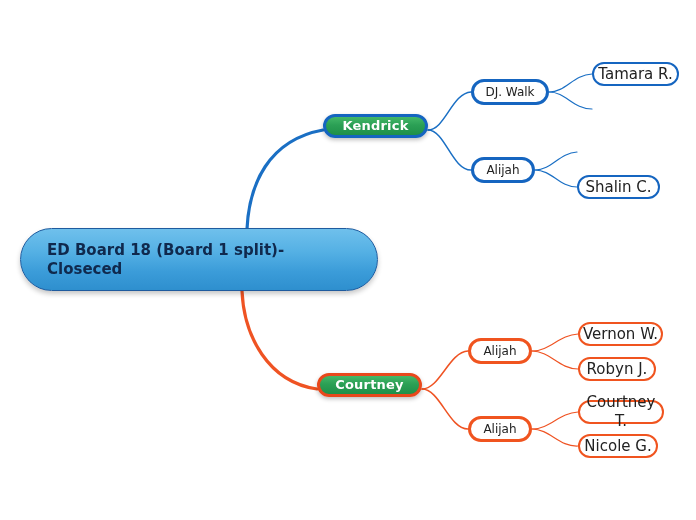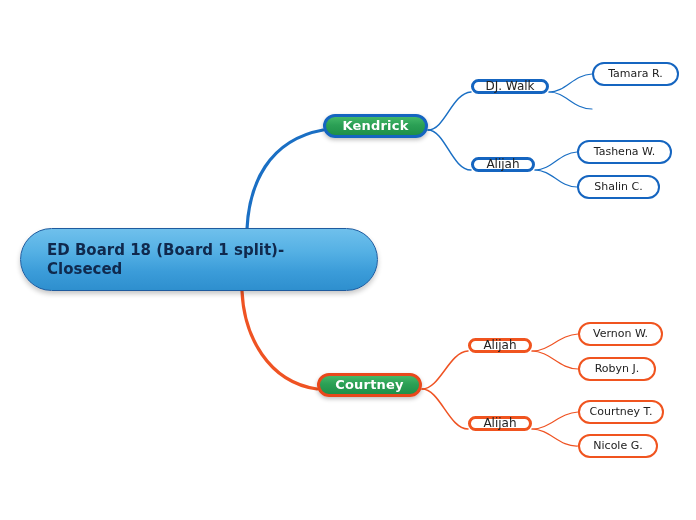--- a/index.html
+++ b/index.html
@@ -79,21 +79,21 @@
   }
   .node-branch.warm {
     border-color: #e8481c;
   }
 
   #node-kendrick { left: 323px; top: 114px; width: 105px; }
   #node-courtney { left: 317px; top: 373px; width: 105px; }
 
   
   .node-sub {
-    height: 15px;
+    height: 26px;
     border-radius: 13px;
     border: 3px solid #1565c0;
     background: #ffffff;
     color: #222222;
     font-size: 12px;
     font-weight: normal;
   }
   .node-sub.warm { border-color: #f0541f; }
 
   #node-djwalk  { left: 471px; top: 79px;  width: 78px; }
@@ -101,21 +101,21 @@
   #node-cheliri { left: 468px; top: 338px; width: 64px; }
   #node-keyon   { left: 468px; top: 416px; width: 64px; }
 
   
   .node-leaf {
     height: 24px;
     border-radius: 12px;
     border: 2px solid #1565c0;
     background: #ffffff;
     color: #222222;
-    font-size: 11px;
+    font-size: 15px;
     font-weight: normal;
   }
   .node-leaf.warm { border-color: #f0541f; }
 
   #node-tamara   { left: 592px; top: 62px;  width: 87px; }
   #node-lillie   { left: 592px; top: 97px;  width: 73px; }
   #node-tashena  { left: 577px; top: 140px; width: 95px; }
   #node-shalin   { left: 577px; top: 175px; width: 83px; }
 
   #node-vernon   { left: 578px; top: 322px; width: 85px; }
@@ -180,23 +180,20 @@
 
   <div class="node node-sub warm" id="node-keyon">
     <span>Alijah</span>
   </div>
 
   <div class="node node-leaf" id="node-tamara">
     <span>Tamara R.</span>
   </div>
 
 
-  <div class="node node-leaf" id="node-tashena">
-    <span>Tashena W.</span>
-  </div>
 
   <div class="node node-leaf" id="node-shalin">
     <span>Shalin C.</span>
   </div>
 
   <div class="node node-leaf warm" id="node-vernon">
     <span>Vernon W.</span>
   </div>
 
   <div class="node node-leaf warm" id="node-robyn">

